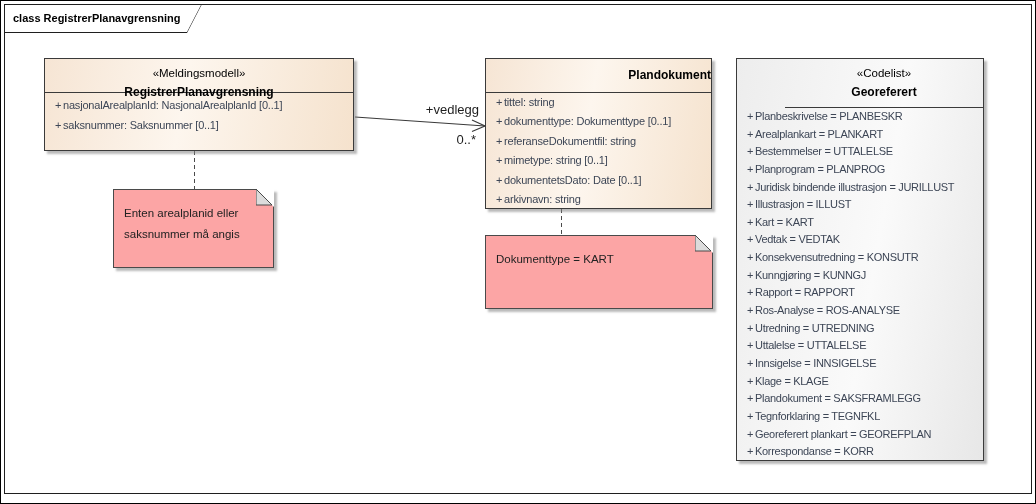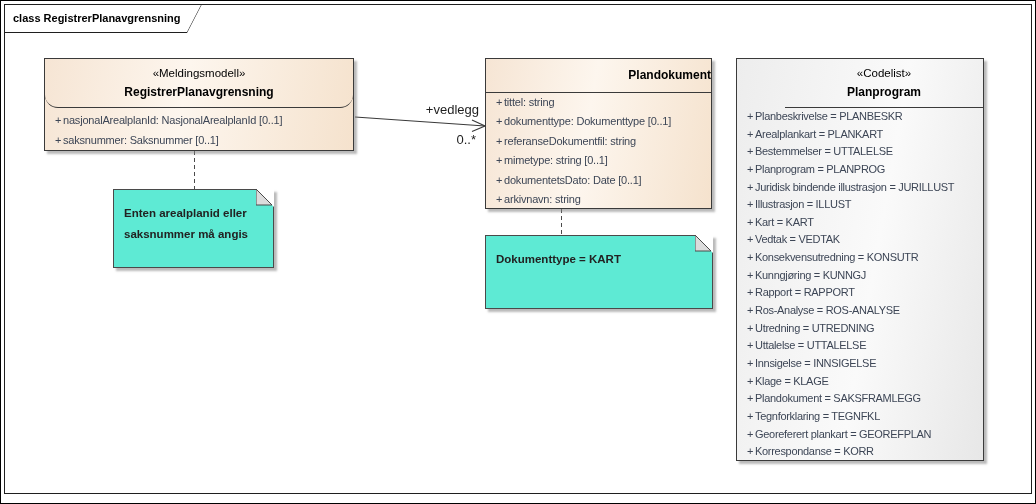--- a/index.html
+++ b/index.html
@@ -52,40 +52,39 @@
   .uml-class.peach {
     background: linear-gradient(100deg, var(--class-fill-a) 0%, var(--class-fill-b) 45%, var(--class-fill-c) 100%);
   }
   .uml-class.gray {
     background: linear-gradient(100deg, var(--code-fill-a) 0%, var(--code-fill-b) 55%, var(--code-fill-c) 100%);
   }
   .hdr { border-bottom: 1px solid var(--border); text-align: center; color: #000; }
   .hdr .stereo { font-size: 11.5px; line-height: 19px; }
   .hdr .cname  { font-size: 12px; font-weight: bold; line-height: 19px; }
   .c1 { left: 43px; top: 57px; width: 310px; height: 93px; }
-  .c1 .hdr { height: 49px; padding-top: 5px; border-radius: 13px; }
+  .c1 .hdr { height: 34px; padding-top: 5px; }
   .c2 { left: 484px; top: 57px; width: 227px; height: 151px; }
   .c2 .hdr { height: 34px; }
   .c2 .hdr .cname { line-height: 33px; text-align: right; }
   .c3 { left: 735px; top: 57px; width: 248px; height: 403px; }
   .c3 .hdr { height: 49px; padding-top: 5px; margin-left: 48px; }
   .attrs { flex: 1; overflow: hidden; }
   .c1 .attrs { padding-top: 2px; }
   .attr { display: flex; color: var(--attr-text); font-size: 11px; letter-spacing: -0.2px; white-space: nowrap; }
   .c1 .attr { line-height: 20px; height: 20px; }
   .c2 .attr { line-height: 19.4px; height: 19.4px; }
   .c3 .attr { line-height: 17.65px; height: 17.65px; letter-spacing: -0.3px; }
   .vis { width: 18px; padding-left: 10px; flex: none; }
   .atext { flex: 1; }
   
   .note {
-    position: absolute; background: #5eead4; border: 1px solid #4a4a4a;
+    position: absolute; background: #fca5a5; border: 1px solid #4a4a4a;
     box-shadow: 3px 3px 2px var(--shadow); color: #222;
     font-size: 11.5px;
-    font-weight: bold;
   }
   .note .fold { position: absolute; top: -1px; right: -1px; }
   .n1 { left: 112px; top: 188px; width: 161px; height: 79px; padding: 13px 6px 0 10px; line-height: 21px; }
   .n2 { left: 484px; top: 234px; width: 228px; height: 74px; padding: 10px 6px 0 10px; line-height: 26px; }
   .note p { white-space: nowrap; }
   
   .connectors { position: absolute; left: 0; top: 0; width: 1036px; height: 504px; pointer-events: none; }
   .edge-label { position: absolute; font-size: 13px; color: #1e1e1e; white-space: nowrap; }
   .lbl-vedlegg { left: 388px; top: 101px; width: 90px; text-align: right; }
   .lbl-mult { left: 437px; top: 131px; width: 38px; text-align: right; }
@@ -162,21 +161,21 @@
         <div class="attr">
           <span class="vis">+</span>
           <span class="atext">arkivnavn: string</span>
         </div>
       </div>
   </div>
 
   <div class="uml-class gray c3">
     <div class="hdr">
       <div class="stereo">«Codelist»</div>
-      <div class="cname">Planprogram</div>
+      <div class="cname">Georeferert</div>
     </div>
     <div class="attrs">
 
         <div class="attr">
           <span class="vis">+</span>
           <span class="atext">Planbeskrivelse = PLANBESKR</span>
         </div>
 
         <div class="attr">
           <span class="vis">+</span>

